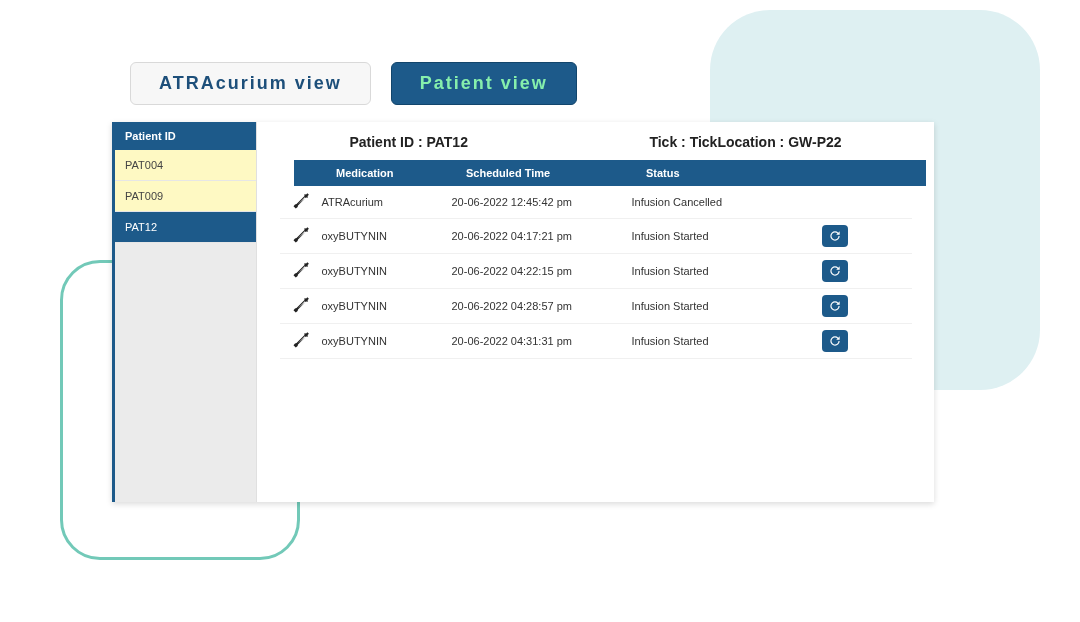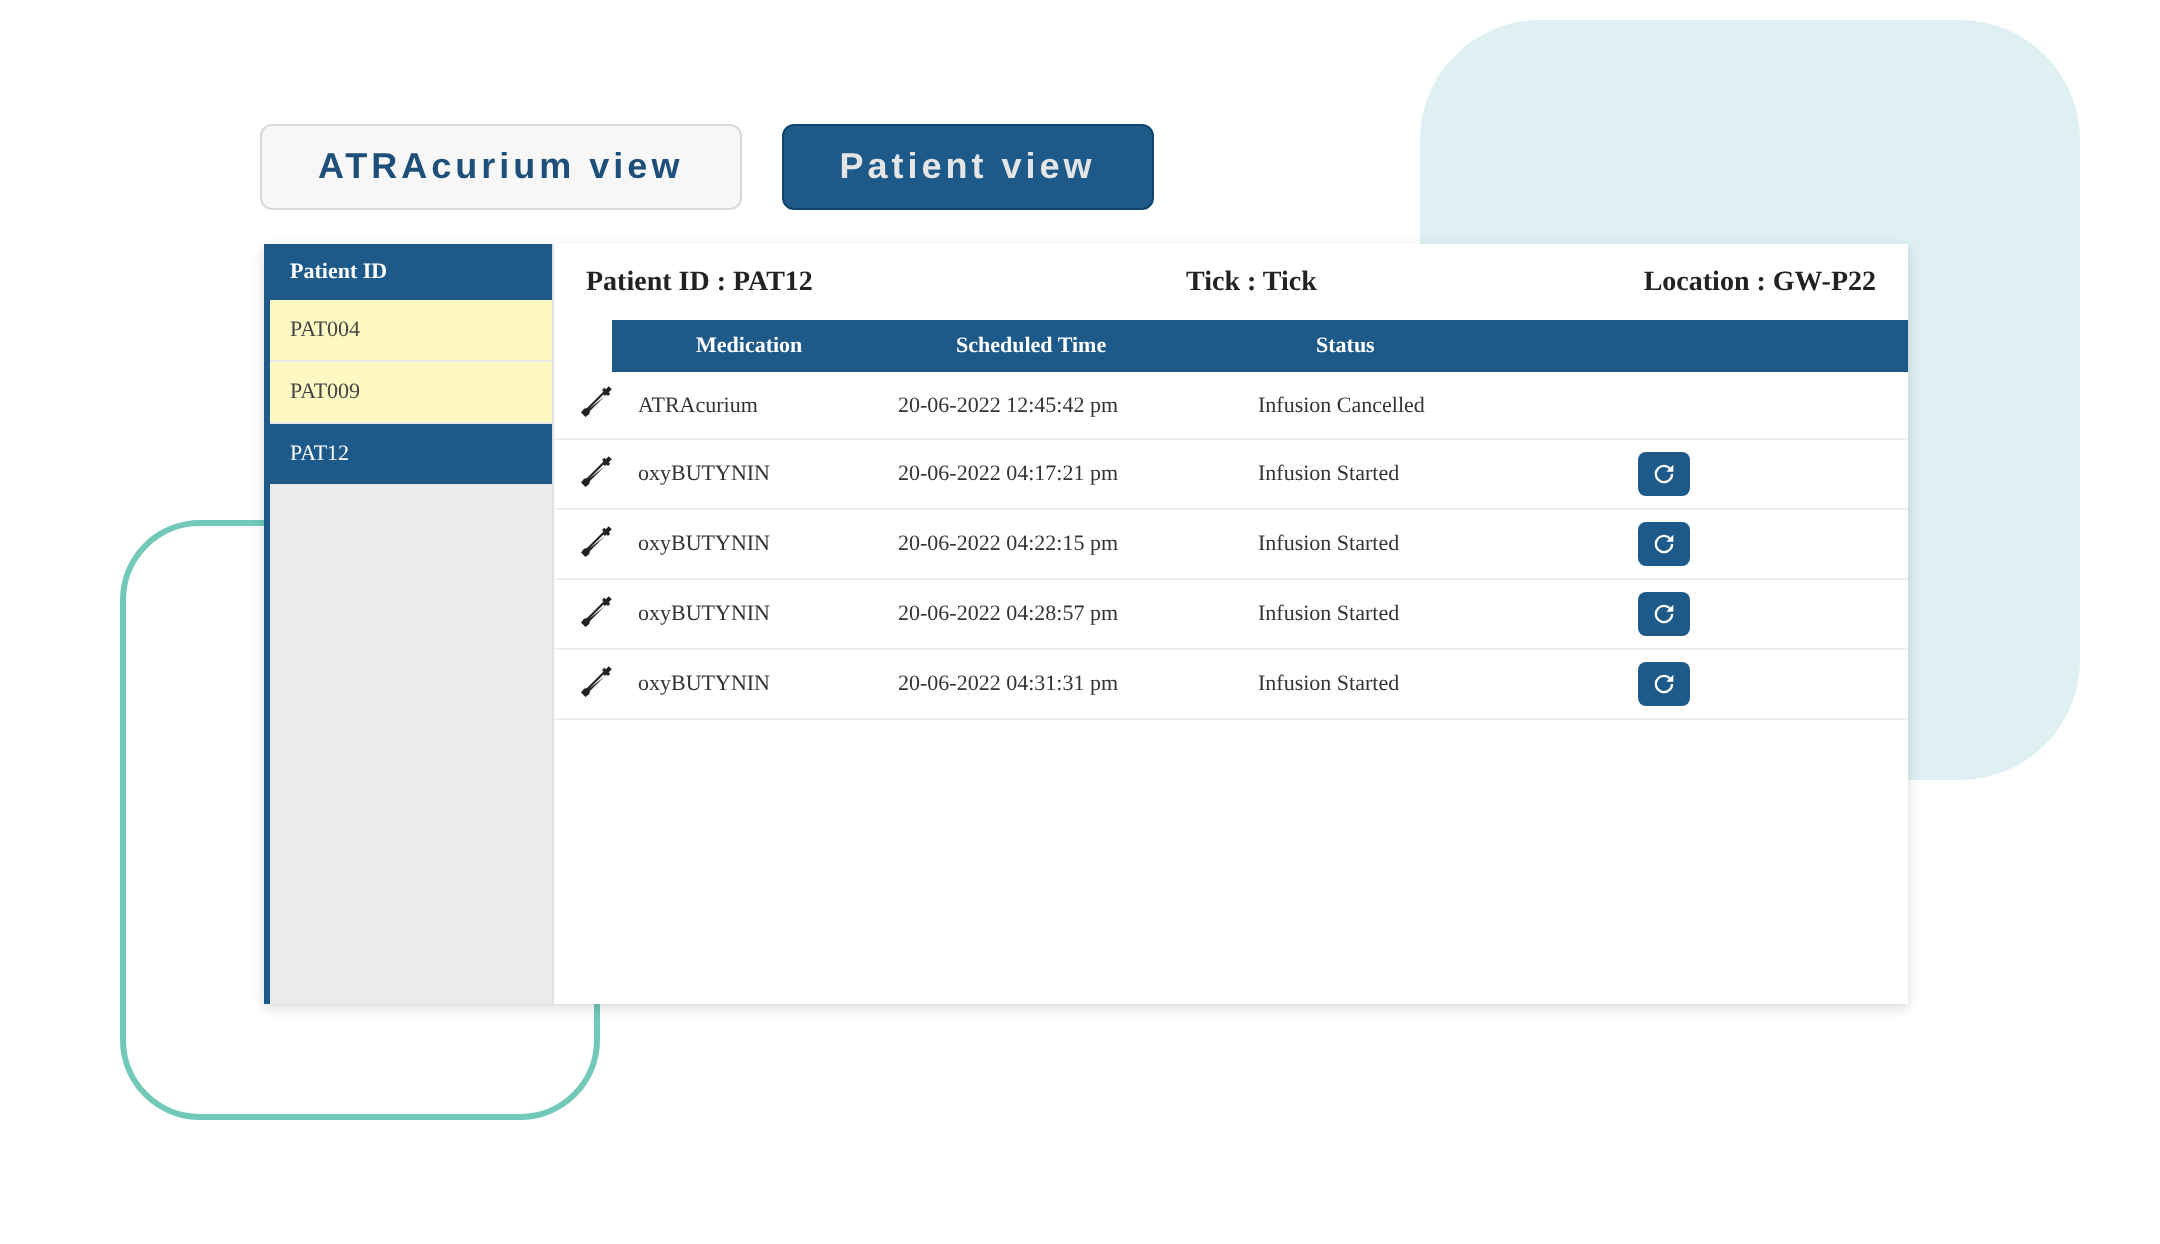--- a/index.html
+++ b/index.html
@@ -45,35 +45,34 @@
       letter-spacing: 2px;
       border-radius: 6px;
       border: 1px solid #d9d9d9;
       background: #f7f7f7;
       color: #1d4f7a;
       font-weight: 600;
       cursor: pointer;
     }
     .tab.active {
       background: #1d5a8a;
-      color: #e5e5e5;
+      color: #86efac;
       border: 1px solid #12456c;
       font-weight: 700;
     }
     .app-window {
       position: absolute;
-      left: 132px;
+      left: 112px;
       top: 122px;
       width: 822px;
       height: 380px;
       background: #fff;
       box-shadow: 0 2px 6px rgba(0,0,0,0.15);
       display: flex;
       z-index: 2;
-      font-family: Liberation Serif, serif;
     }
     .sidebar {
       width: 145px;
       background: #ebebeb;
       border-right: 1px solid #e0e0e0;
       display: flex;
       flex-direction: column;
       border-left: 3px solid #1d5a8a;
     }
     .sidebar-header {
@@ -93,20 +92,21 @@
     }
     .sidebar-item.selected {
       background: #1d5a8a;
       color: #fff;
     }
     .main {
       flex: 1;
       background: #fff;
       display: flex;
       flex-direction: column;
+      align-items: center;
     }
     .info-bar {
       display: flex;
       padding: 12px 16px 10px 16px;
       font-size: 14px;
       font-weight: 700;
       color: #222;
     }
     .info-bar > div { white-space: pre; }
     .info-pid { flex: 0 0 300px; }

